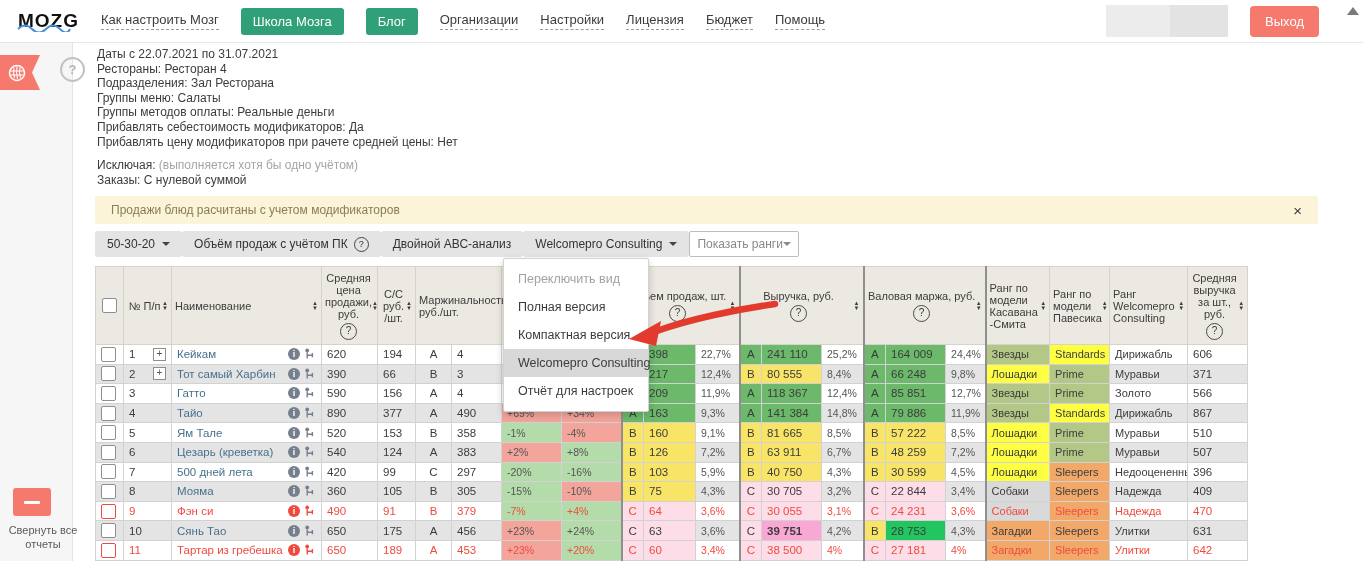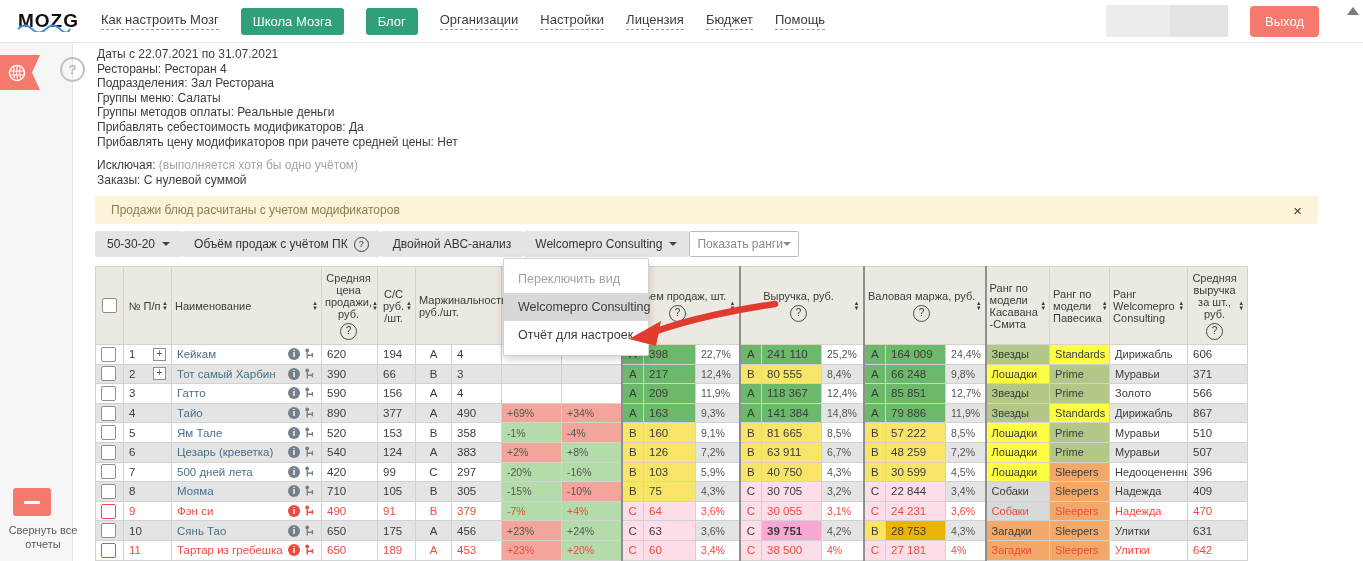--- a/index.html
+++ b/index.html
@@ -637,21 +637,21 @@
                 <span class="nm">Мояма</span>
                 <span class="rowicons">
                   <span class="iico"></span>
                   <svg class="rico" width="12" height="12" viewBox="0 0 12 12">
                     <circle cx="3.2" cy="2.4" r="1.9" fill="currentColor"></circle>
                     <path d="M3.2 4.3 V10.5 M3.2 7.2 H8.4 M8.4 5 V9.2" stroke="currentColor" stroke-width="1.4" fill="none"></path>
                   </svg>
                 </span>
               </div>
             </td>
-            <td>710</td>
+            <td>360</td>
             <td>105</td>
             <td class="c-r">B</td>
             <td>305</td>
             <td class="c-pct" style="background: rgb(180, 220, 170);">-15%</td>
             <td class="c-pct" style="background: rgb(244, 165, 155);">-10%</td>
             <td class="c-r sep" style="background: rgb(248, 229, 104);">B</td>
             <td style="background: rgb(248, 229, 104);">75</td>
             <td class="c-pct">4,3%</td>
             <td class="c-r sep" style="background: rgb(252, 221, 232);">C</td>
             <td style="background: rgb(252, 221, 232);">30 705</td>
@@ -728,21 +728,21 @@
             <td>456</td>
             <td class="c-pct" style="background: rgb(244, 165, 155);">+23%</td>
             <td class="c-pct" style="background: rgb(180, 220, 170);">+24%</td>
             <td class="c-r sep" style="background: rgb(252, 221, 232);">C</td>
             <td style="background: rgb(252, 221, 232);">63</td>
             <td class="c-pct">3,6%</td>
             <td class="c-r sep" style="background: rgb(252, 221, 232);">C</td>
             <td style="background: #f9a8d4; font-weight: bold;">39 751</td>
             <td class="c-pct">4,2%</td>
             <td class="c-r sep" style="background: rgb(248, 229, 104);">B</td>
-            <td style="background: #eab308;">28 753</td>
+            <td style="background: #22c55e;">28 753</td>
             <td class="c-pct">4,3%</td>
             <td class="c-tag sep" style="background: rgb(242, 168, 105);">Загадки</td>
             <td class="c-tag" style="background: rgb(242, 168, 105);">Sleepers</td>
             <td class="c-tag">Улитки</td>
             <td>631</td>
           </tr>
           <tr class="redrow">
             <td><span class="cb"></span></td>
             <td>
               <div class="numwrap">
@@ -780,20 +780,22 @@
             <td class="c-tag" style="background: rgb(242, 168, 105);">Sleepers</td>
             <td class="c-tag">Улитки</td>
             <td>642</td>
           </tr>
         </tbody>
     </table>
   </div>
 
   <div class="menu" id="menu">
       <div class="mi mh">Переключить вид</div>
+      <div class="mi">Полная версия</div>
+      <div class="mi">Компактная версия</div>
       <div class="mi sel">Welcomepro Consulting</div>
       <div class="mi">Отчёт для настроек</div>
     </div>
 
   <svg class="red-arrow" width="152" height="56" viewBox="0 0 152 56">
     <path d="M148 7 C 112 12, 62 22, 27 35" stroke="#e23b2e" stroke-width="6.5" fill="none" stroke-linecap="round"></path>
     <polygon points="2,42 34,24 29,49" fill="#e23b2e"></polygon>
   </svg>
 
 </div>

